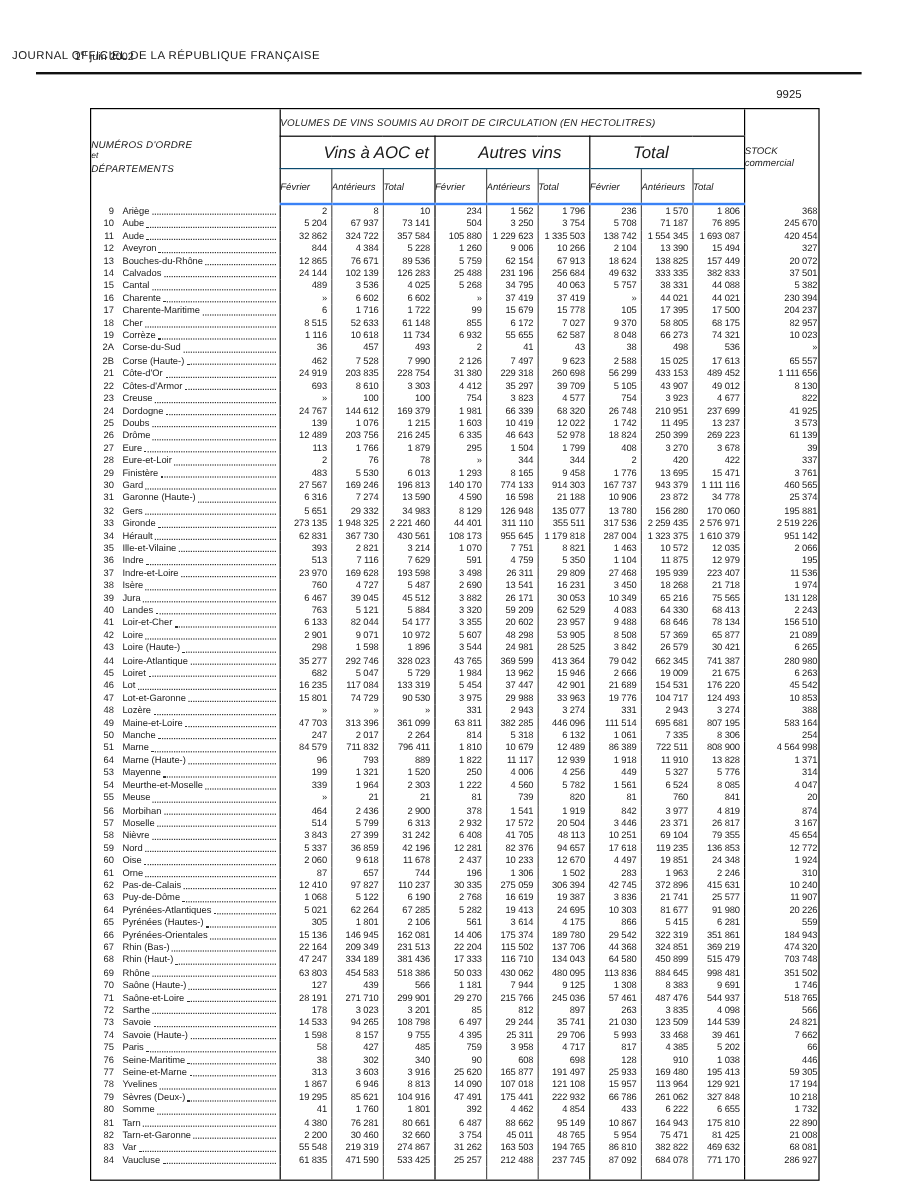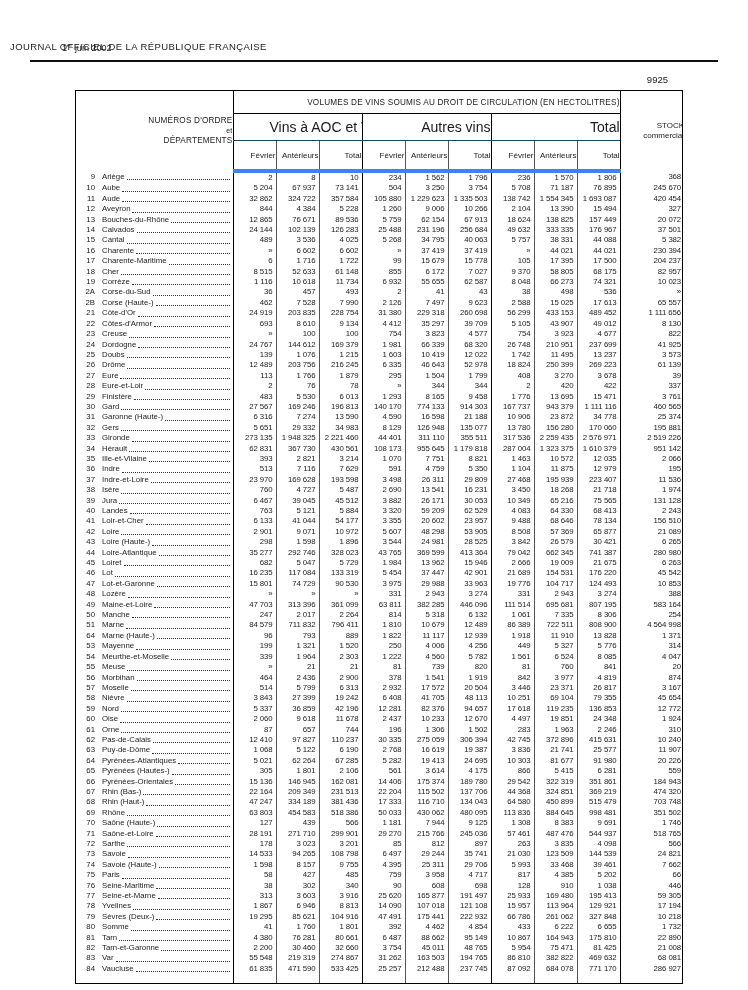--- a/index.html
+++ b/index.html
@@ -21,26 +21,26 @@
     border:1.6px solid #000;box-sizing:border-box;overflow:hidden;background:#fff;
   }
   table{border-collapse:collapse;table-layout:fixed;width:100%;}
   th,td{padding:0;margin:0;font-weight:normal;overflow:hidden;white-space:nowrap;}
 
   
   .bl{border-left:1px solid #555;}
   .g {border-left:1.5px solid #000;}
 
   
-  thead th{vertical-align:middle;text-align:right;}
+  thead th{vertical-align:middle;text-align:left;font-style:italic;}
   .deph{font-size:8.2px;line-height:10px;letter-spacing:.2px;}
   .deph .small{font-size:7px;}
   .volh{font-size:8.2px;letter-spacing:.2px;border-bottom:1px solid #000;height:22px;}
   .grph{font-size:14px;border-bottom:1px solid #0c4a6e;height:26px;padding-left:36px;}
-  .subh{font-size:8px;border-bottom:4px solid #3b82f6;height:28px;}
+  .subh{font-size:8px;border-bottom:2px solid #3b82f6;height:28px;}
   .stockh{font-size:8px;line-height:10px;}
 
   
   tbody td{height:10.4px;font-size:7.8px;line-height:10.4px;}
   tbody td.v{text-align:right;padding-right:3px;letter-spacing:-.1px;}
   td.dept{padding-left:4px;}
   td.dept .in{display:flex;align-items:flex-end;}
   td.dept .no{display:inline-block;width:15px;text-align:right;flex:none;}
   td.dept .nm{margin-left:7px;flex:none;}
   td.dept .lead{flex:1 1 auto;border-bottom:1px dotted #333;margin:0 3px 2px 2px;height:0;}
@@ -204,21 +204,21 @@
             </span>
           </td>
           <td class="v g">24 144</td>
           <td class="v bl">102 139</td>
           <td class="v bl">126 283</td>
           <td class="v g">25 488</td>
           <td class="v bl">231 196</td>
           <td class="v bl">256 684</td>
           <td class="v g">49 632</td>
           <td class="v bl">333 335</td>
-          <td class="v bl">176 967</td>
+          <td class="v bl">382 833</td>
           <td class="v g">37 501</td>
         </tr>
         <tr>
           <td class="dept">
             <span class="in">
               <span class="no">15</span>
               <span class="nm">Cantal</span>
               <span class="lead"></span>
             </span>
           </td>
@@ -369,21 +369,21 @@
         <tr>
           <td class="dept">
             <span class="in">
               <span class="no">22</span>
               <span class="nm">Côtes-d'Armor</span>
               <span class="lead"></span>
             </span>
           </td>
           <td class="v g">693</td>
           <td class="v bl">8 610</td>
-          <td class="v bl">9 134</td>
+          <td class="v bl">3 303</td>
           <td class="v g">4 412</td>
           <td class="v bl">35 297</td>
           <td class="v bl">39 709</td>
           <td class="v g">5 105</td>
           <td class="v bl">43 907</td>
           <td class="v bl">49 012</td>
           <td class="v g">8 130</td>
         </tr>
         <tr>
           <td class="dept">
@@ -729,21 +729,21 @@
         </tr>
         <tr>
           <td class="dept">
             <span class="in">
               <span class="no">41</span>
               <span class="nm">Loir-et-Cher</span>
               <span class="lead"></span>
             </span>
           </td>
           <td class="v g">6 133</td>
-          <td class="v bl">41 044</td>
+          <td class="v bl">82 044</td>
           <td class="v bl">54 177</td>
           <td class="v g">3 355</td>
           <td class="v bl">20 602</td>
           <td class="v bl">23 957</td>
           <td class="v g">9 488</td>
           <td class="v bl">68 646</td>
           <td class="v bl">78 134</td>
           <td class="v g">156 510</td>
         </tr>
         <tr>
@@ -1053,21 +1053,21 @@
         <tr>
           <td class="dept">
             <span class="in">
               <span class="no">58</span>
               <span class="nm">Nièvre</span>
               <span class="lead"></span>
             </span>
           </td>
           <td class="v g">3 843</td>
           <td class="v bl">27 399</td>
-          <td class="v bl">19 242</td>
+          <td class="v bl">31 242</td>
           <td class="v g">6 408</td>
           <td class="v bl">41 705</td>
           <td class="v bl">48 113</td>
           <td class="v g">10 251</td>
           <td class="v bl">69 104</td>
           <td class="v bl">79 355</td>
           <td class="v g">45 654</td>
         </tr>
         <tr>
           <td class="dept">

